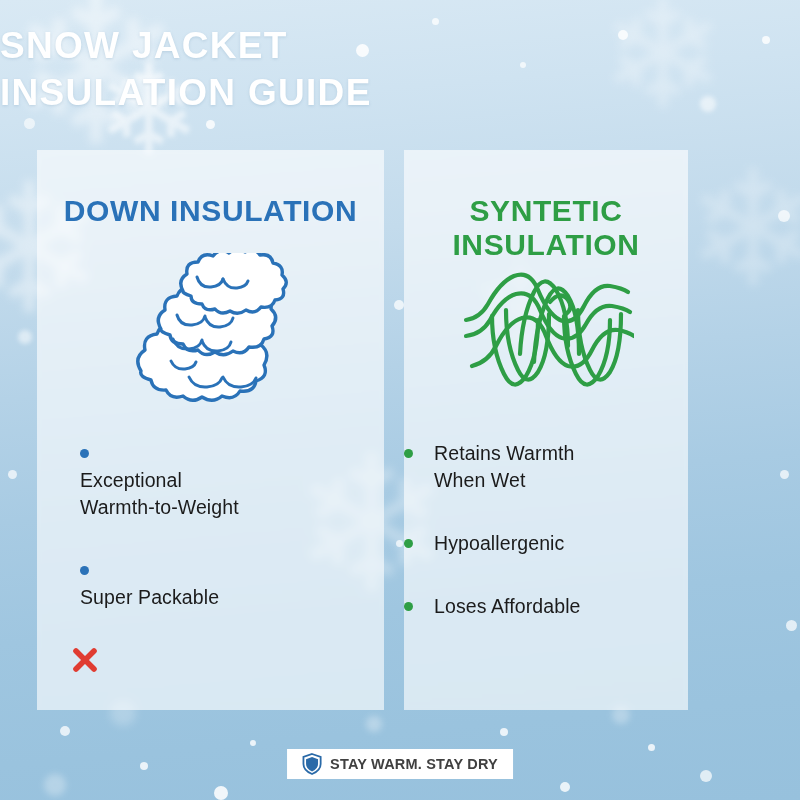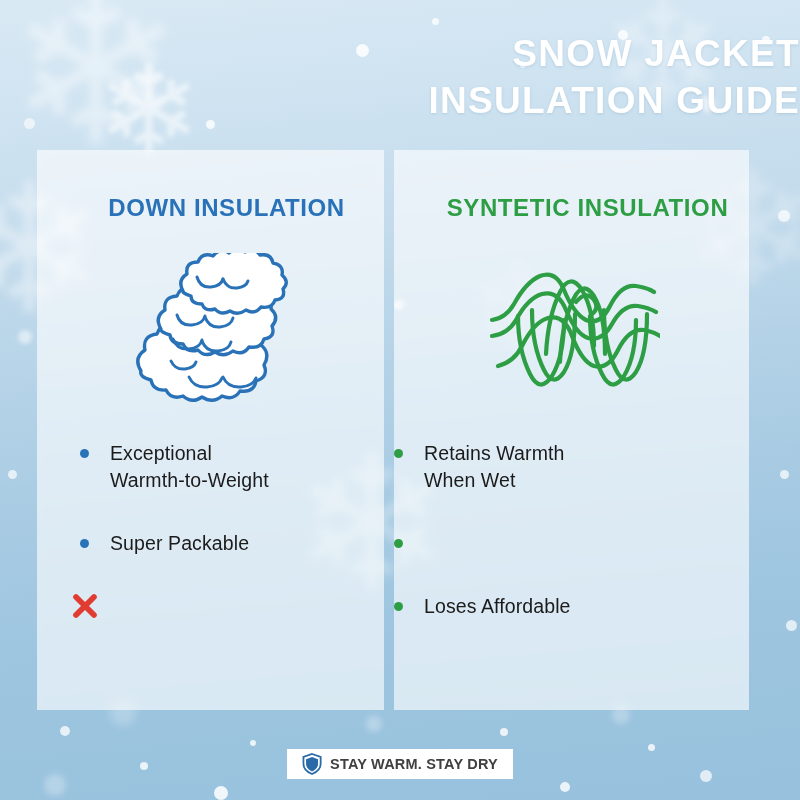--- a/index.html
+++ b/index.html
@@ -48,54 +48,52 @@
     background: #ffffff;
     pointer-events: none;
   }
 
   
   #title {
     position: absolute;
     top: 22px;
     left: 0;
     width: 800px;
-    text-align: right;
+    text-align: left;
     color: #ffffff;
     font-size: 37px;
     font-weight: bold;
     letter-spacing: 1.3px;
     line-height: 1.28;
     text-transform: uppercase;
     text-shadow: 0 1px 3px rgba(110,150,180,.28);
-    margin-top: 8px;
   }
   #title .l2 { display: block; }
 
   
   .card {
     position: absolute;
     top: 150px;
     height: 560px;
     background: rgba(255,255,255,.62);
     backdrop-filter: blur(2px);
   }
   #card-down { left: 37px;  width: 347px; }
-  #card-syn  { left: 394px; width: 355px; }
+  #card-syn  { left: 404px; width: 284px; }
 
   .card-title {
     position: absolute;
     top: 44px;
     left: 0;
     width: 100%;
     text-align: center;
-    font-size: 24px;
+    font-size: 30px;
     font-weight: bold;
     letter-spacing: .6px;
     text-transform: uppercase;
-    margin-left: 16px;
   }
   #card-down .card-title { color: #2a72b8; }
   #card-syn  .card-title { color: #2e9e45; }
 
   .illus {
     position: absolute;
     top: 98px;
     left: 0;
     width: 100%;
     height: 170px;
@@ -108,21 +106,21 @@
     position: absolute;
     top: 290px;
     left: 0;
     width: 100%;
   }
   .bullet {
     display: flex;
     align-items: flex-start;
     margin-bottom: 36px;
   }
-  #card-down .bullet { padding-left: 43px; }
+  #card-down .bullet { padding-left: 43px; flex-direction: column; }
   #card-syn  .bullet { }
 
   .marker {
     flex: 0 0 auto;
     width: 30px;
     display: flex;
     justify-content: flex-start;
     align-items: center;
     height: 27px;
   }
@@ -309,20 +307,21 @@
         <span class="marker">
             <span class="dot green"></span>
           </span>
         <span class="bullet-text">Retains Warmth
 When Wet</span>
       </div>
       <div class="bullet">
         <span class="marker">
             <span class="dot green"></span>
           </span>
+        <span class="bullet-text">Hypoallergenic</span>
       </div>
       <div class="bullet">
         <span class="marker">
             <span class="dot green"></span>
           </span>
         <span class="bullet-text">Loses Affordable</span>
       </div>
     </div>
   </div>
 

